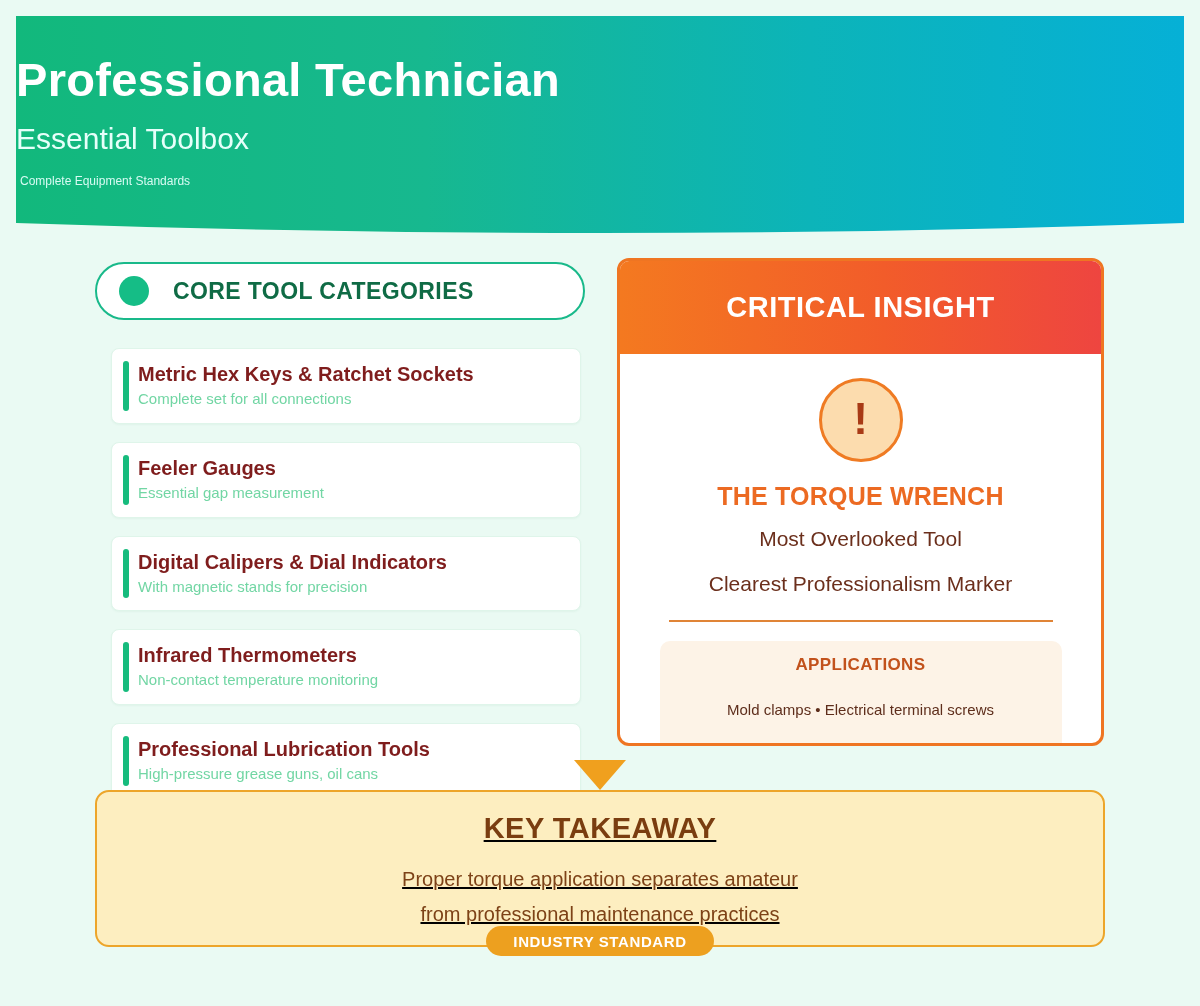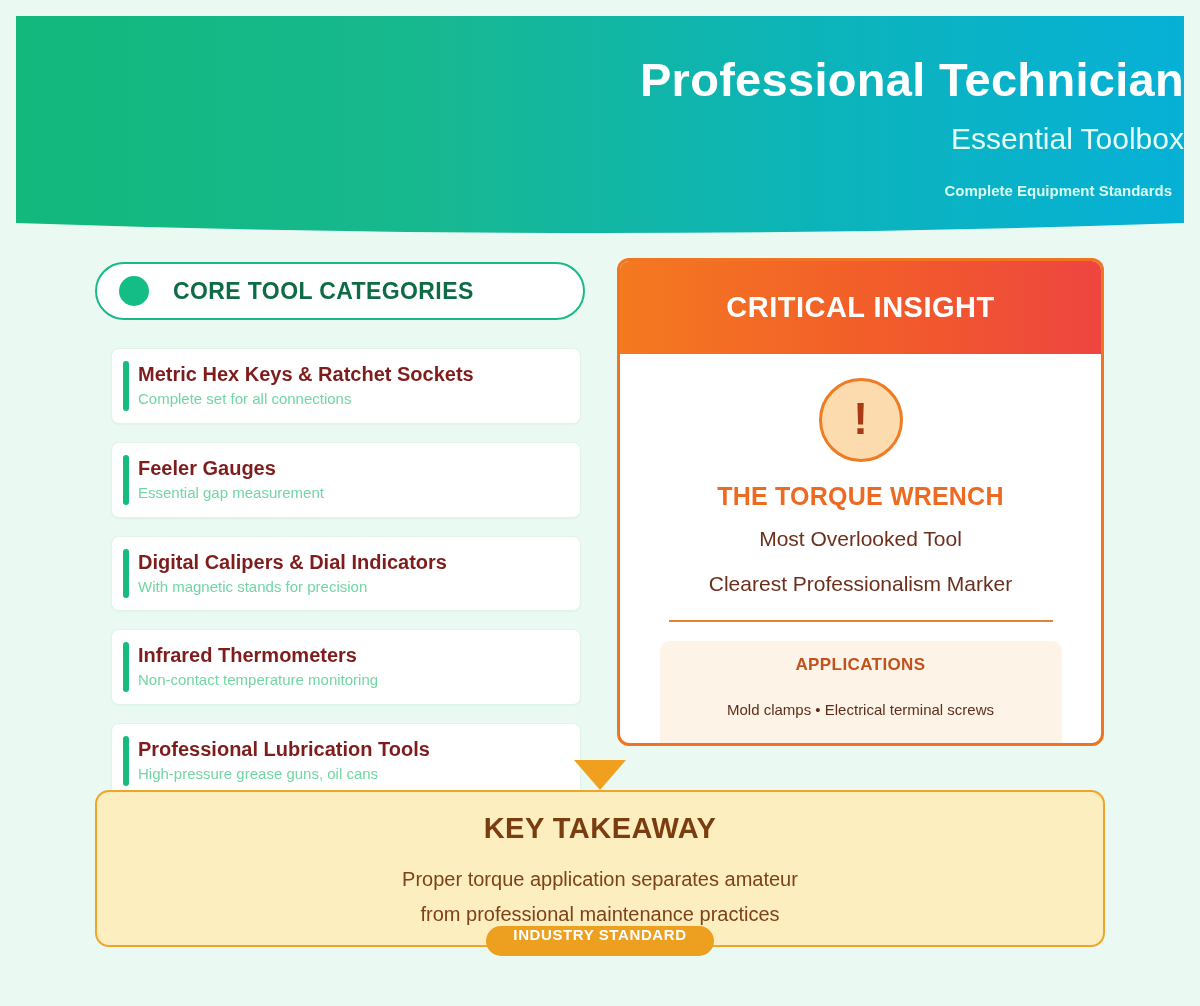--- a/index.html
+++ b/index.html
@@ -20,21 +20,21 @@
   }
 
   
   .header {
     position: absolute;
     left: 16px;
     top: 16px;
     width: 1168px;
     height: 206px;
     background: linear-gradient(90deg, #12b87c 0%, #17b88f 35%, #0cb4b9 68%, #06b0d6 100%);
-    text-align: right;
+    text-align: left;
     overflow: visible;
   }
   .header-curve {
     position: absolute;
     left: 0;
     top: 205px;
     width: 1168px;
     height: 22px;
     display: block;
   }
@@ -49,24 +49,24 @@
   }
   .header-subtitle {
     margin: 0;
     padding-top: 16px;
     font-size: 30px;
     font-weight: normal;
     color: #e6fffa;
     line-height: 1.1;
   }
   .header-tagline {
-    margin: 12px;
+    margin: 4px;
     padding-top: 16px;
-    font-size: 15px;
-    font-weight: bold;
+    font-size: 12px;
+    font-weight: normal;
     color: #d8fbf3;
     line-height: 1.1;
   }
 
   
   .left-col {
     position: absolute;
     left: 95px;
     top: 262px;
     width: 490px;
@@ -243,20 +243,21 @@
     position: absolute;
     left: 95px;
     top: 790px;
     width: 1010px;
     height: 157px;
     background: #fdeec0;
     border: 2.5px solid #eda52a;
     border-radius: 14px;
     text-align: center;
     padding-top: 20px;
+    text-decoration: underline;
   }
   .takeaway-title {
     font-size: 29px;
     font-weight: bold;
     color: #7a3d10;
     letter-spacing: 0.5px;
   }
   .takeaway-text {
     margin-top: 19px;
     font-size: 20px;
@@ -265,20 +266,21 @@
   }
   .industry-badge {
     position: absolute;
     left: 486px;
     top: 926px;
     width: 228px;
     height: 30px;
     background: #eda01f;
     border-radius: 15px;
     display: flex;
+    align-items: center;
     justify-content: center;
   }
   .industry-badge-label {
     font-size: 15px;
     font-weight: bold;
     color: #ffffff;
     letter-spacing: 0.6px;
   }
 </style>
 </head>

